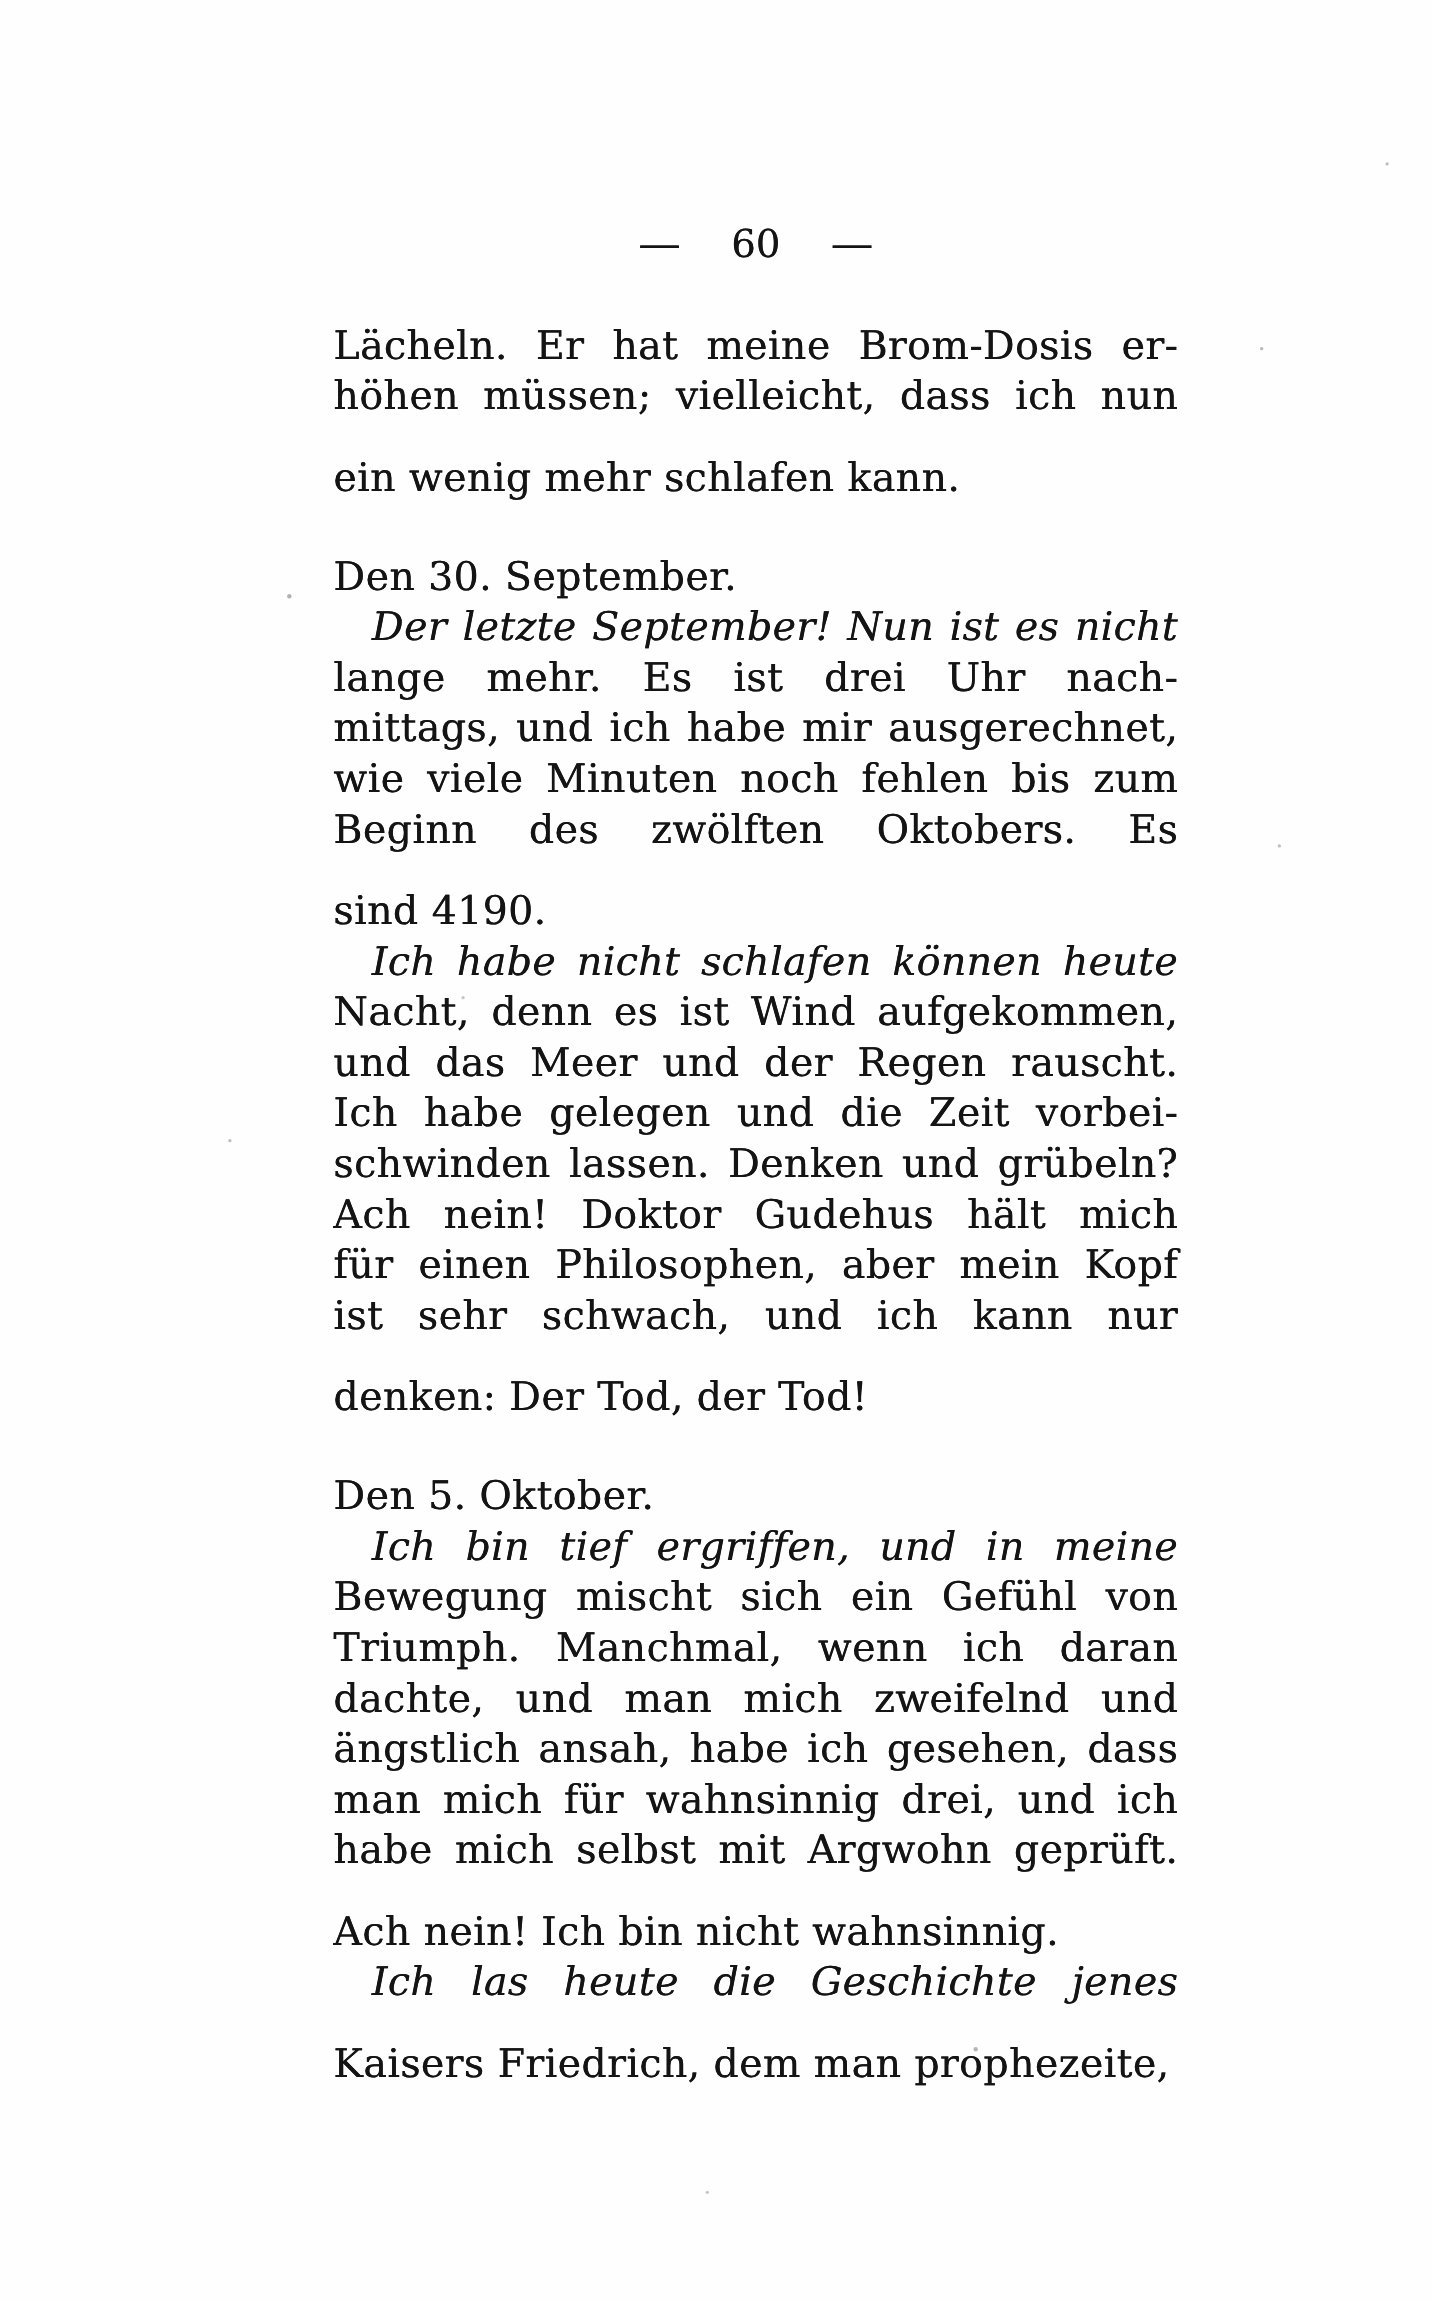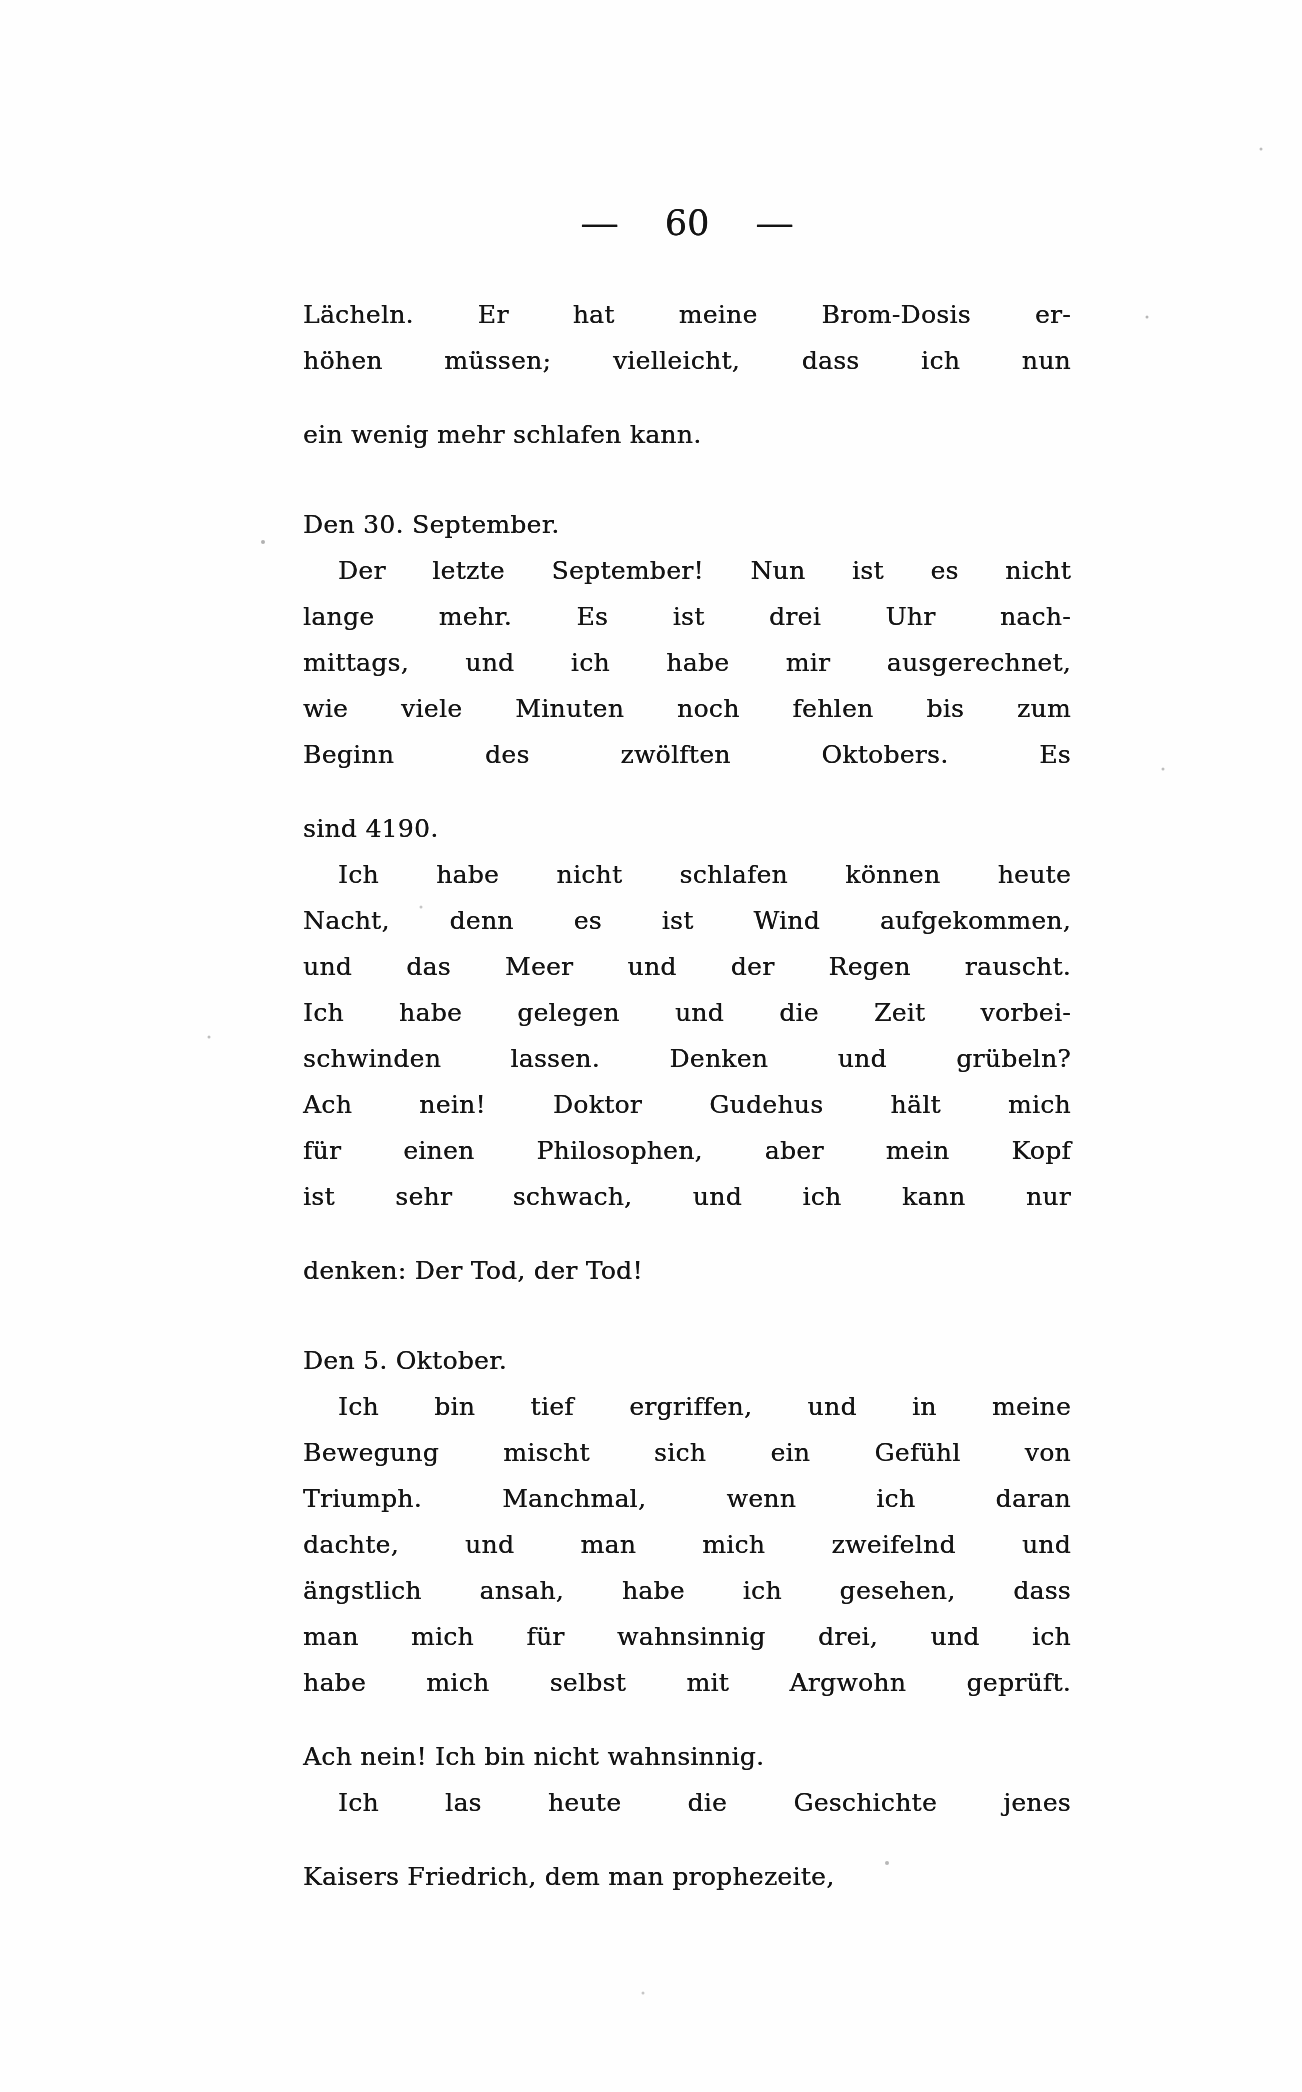--- a/index.html
+++ b/index.html
@@ -31,37 +31,38 @@
   }
   .page-header .dash {
     letter-spacing: 0;
     transform: scaleX(1.1);
   }
   .text-block {
     position: absolute;
     left: 303px;
     top: 292px;
     width: 768px;
-    font-size: 25px;
+    font-size: 36px;
     line-height: 46px;
     letter-spacing: 0.3px;
     text-shadow: 0.25px 0 0 currentColor;
   }
   .para { margin: 0; }
   .line {
     text-align: justify;
     text-align-last: justify;
     white-space: normal;
   }
   .line.last {
     text-align-last: left;
     margin-top: 28px;
   }
   .line.indent {
     text-indent: 35px;
+    font-style: italic;
   }
   .date {
     text-align: left;
     padding-right: 36px;
     margin-top: 44px;
   }
   .speckles {
     position: absolute;
     left: 0; top: 0;
     width: 2px; height: 2px;

